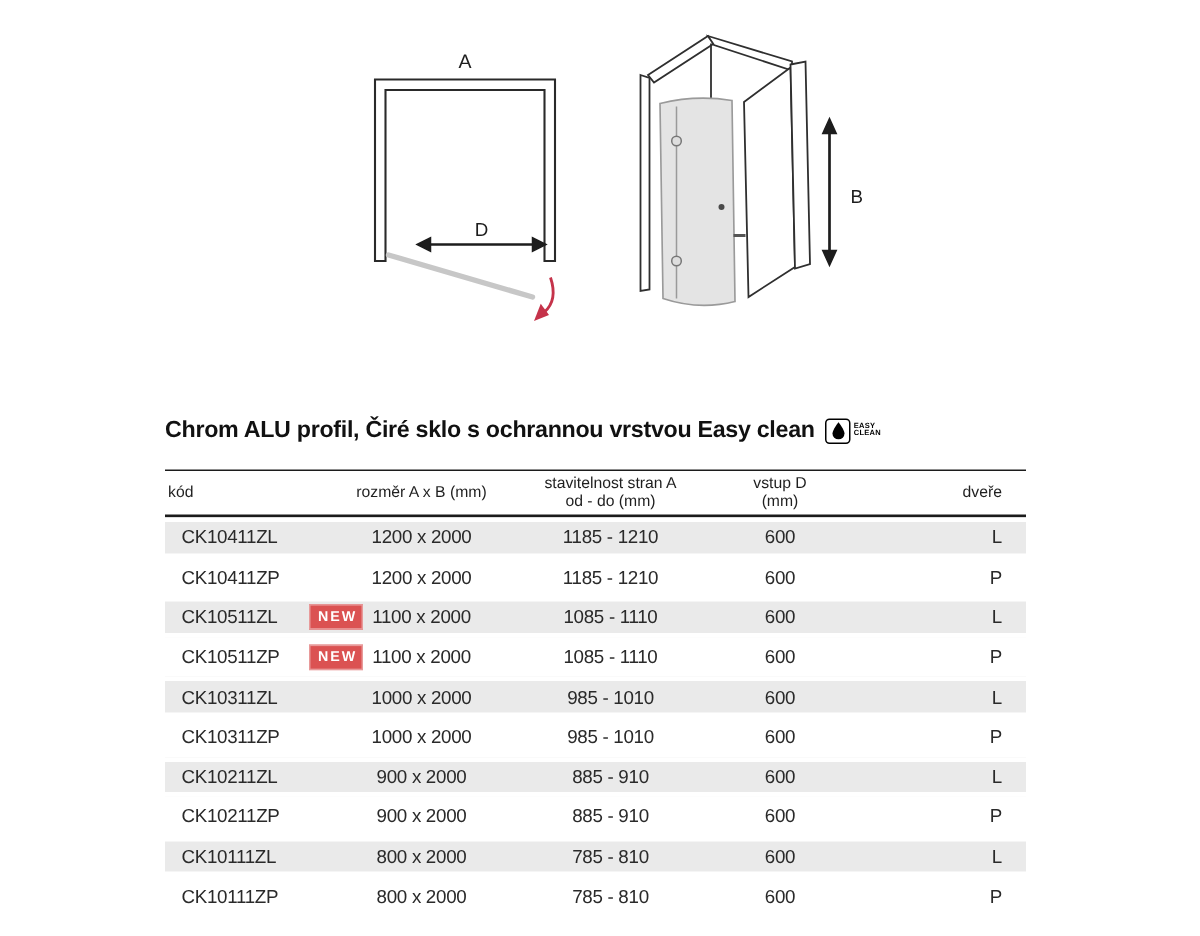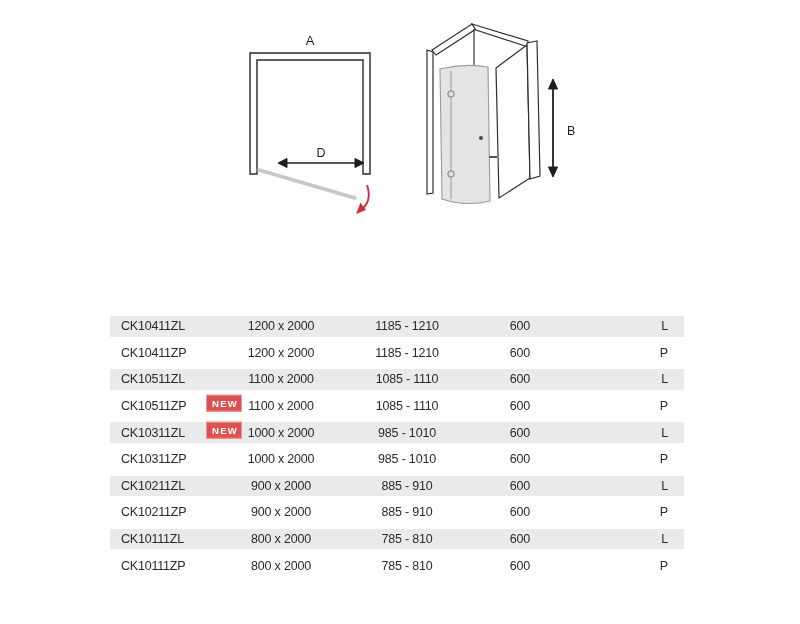--- a/index.html
+++ b/index.html
@@ -20,21 +20,21 @@
 
   
   #spec-table{position:absolute;left:110px;top:313px;width:574px;color:#2a2a2a;}
   .t-head{display:grid;grid-template-columns:112px 118px 134px 92px 118px;align-items:center;height:32px;box-sizing:border-box;border-top:1.5px solid #1c1c1c;border-bottom:2.5px solid #1c1c1c;font-size:10.5px;line-height:11.5px;color:#1f1f1f;}
   .t-row{display:grid;grid-template-columns:112px 118px 134px 92px 118px;align-items:center;height:26.6px;box-sizing:border-box;border-top:3px solid #fff;border-bottom:3px solid #fff;font-size:12.5px;letter-spacing:-0.2px;}
   .t-row.alt{background:#eaeaea;}
   .c-kod{padding-left:11px;position:relative;white-space:nowrap;}
   .c-center{text-align:center;}
   .c-dvere{text-align:right;padding-right:16px;}
   .h-kod{padding-left:2px;}
-  .new-badge{position:absolute;left:96px;top:50%;transform:translateY(-50%);background:#db5252;border:1px solid #e89a9a;color:#fff;font-size:9.5px;font-weight:bold;letter-spacing:1.3px;padding:2px 3px 1.5px 5px;line-height:11px;margin-top:24px;}
+  .new-badge{position:absolute;left:96px;top:50%;transform:translateY(-50%);background:#db5252;border:1px solid #e89a9a;color:#fff;font-size:9.5px;font-weight:bold;letter-spacing:1.3px;padding:2px 3px 1.5px 5px;line-height:11px;}
 </style>
 </head>
 <body>
 
 <div id="page">
 
   <svg id="diag-front" class="diag" width="160" height="195" viewBox="0 0 160 195">
     <text x="65" y="17" font-size="13" fill="#1d1d1d" text-anchor="middle">A</text>
     <path d="M5,146 L5,25 L125,25 L125,146 L118,146 L118,32 L12,32 L12,146 Z" fill="#ffffff" stroke="#2a2a2a" stroke-width="1.4"></path>
 
@@ -79,22 +79,49 @@
     </g>
 
     <g stroke="#1d1d1d" fill="#1d1d1d">
       <line x1="133" y1="68" x2="133" y2="152" stroke-width="1.8"></line>
       <polygon points="133,61 128.5,71 137.5,71"></polygon>
       <polygon points="133,159 128.5,149 137.5,149"></polygon>
     </g>
     <text x="147" y="117" font-size="12.5" fill="#1d1d1d">B</text>
   </svg>
 
+  <div id="title-row">
+    <span class="title">Chrom ALU profil, Čiré sklo s ochrannou vrstvou Easy clean</span>
+    <span class="ec-wrap">
+      <span class="ec-icon">
+        <svg width="10" height="12" viewBox="0 0 10 12">
+            <path d="M5,0.5 C5,0.5 1,5.5 1,8 a4,4 0 0 0 8,0 C9,5.5 5,0.5 5,0.5 Z" fill="#000"></path>
+          </svg>
+      </span>
+      <span class="ec-text">
+        <div>EASY</div>
+        <div>CLEAN</div>
+      </span>
+    </span>
+  </div>
 
   <div id="spec-table">
+    <div class="t-head">
+      <div class="h-kod">kód</div>
+      <div class="c-center">rozměr A x B (mm)</div>
+      <div class="c-center">
+        <div>stavitelnost stran A</div>
+        <div>od - do (mm)</div>
+      </div>
+      <div class="c-center">
+        <div>vstup D</div>
+        <div>(mm)</div>
+      </div>
+      <div class="c-dvere">dveře</div>
+    </div>
 
     <div class="t-row alt">
       <div class="c-kod">CK10411ZL</div>
       <div class="c-center">1200 x 2000</div>
       <div class="c-center">1185 - 1210</div>
       <div class="c-center">600</div>
       <div class="c-dvere">L</div>
     </div>
     <div class="t-row">
       <div class="c-kod">CK10411ZP</div>

